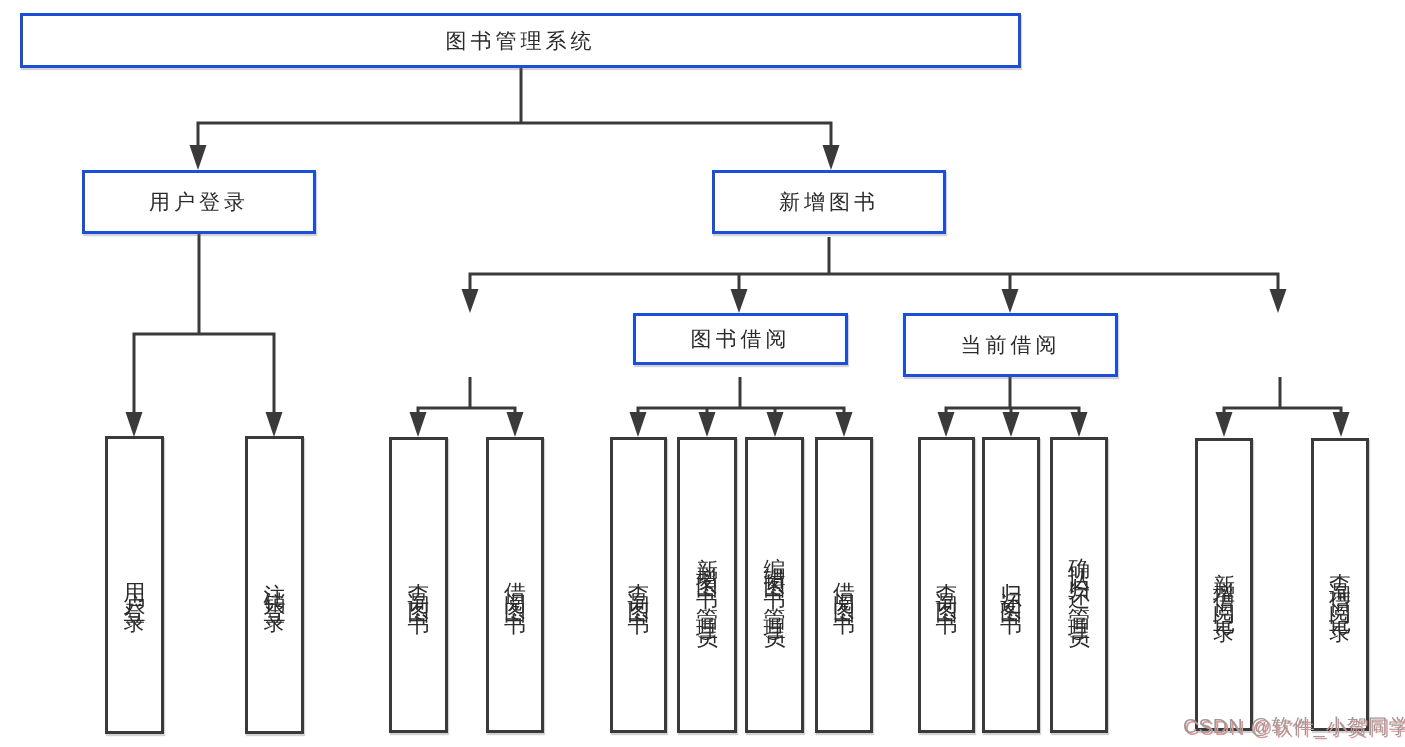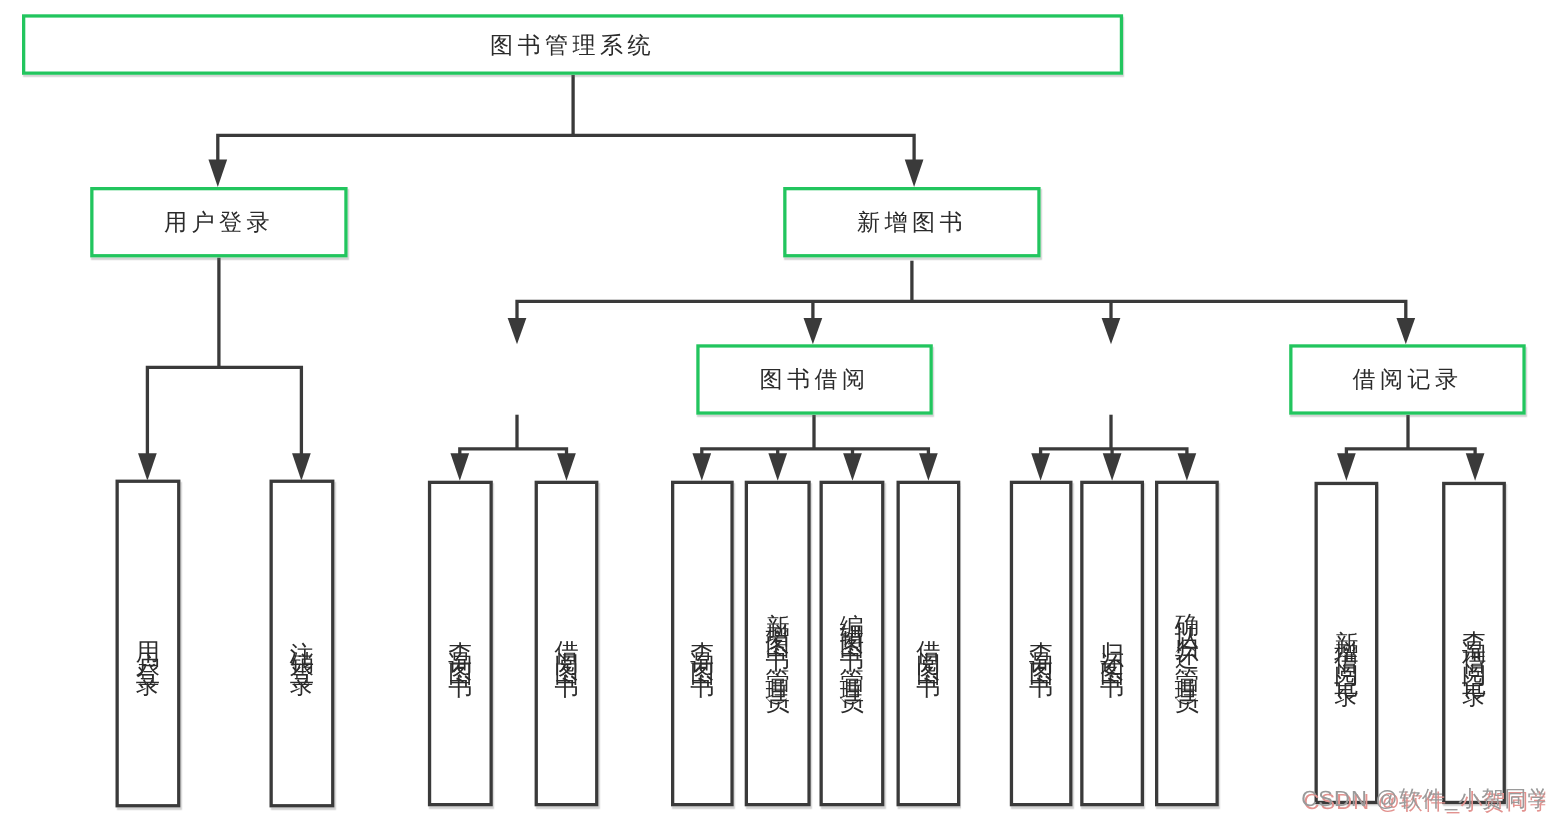--- a/index.html
+++ b/index.html
@@ -22,21 +22,21 @@
     stroke-width: 3;
     fill: none;
   }
   .connectors path.tri {
     fill: #3a3a3a;
     stroke: none;
   }
   .hnode {
     position: absolute;
     box-sizing: border-box;
-    border: 3px solid #22c55e;
+    border: 3px solid #1d4ed8;
     background: #ffffff;
     display: flex;
     align-items: center;
     justify-content: center;
     box-shadow: 1px 2px 1px rgba(110,110,110,0.30);
   }
   .hnode .lbl {
     font-size: 21px;
     letter-spacing: 4px;
     white-space: nowrap;
@@ -135,25 +135,25 @@
     <span class="lbl">图书管理系统</span>
   </div>
 
   <div class="hnode" style="left:82px; top:170px; width:234px; height:64px;">
     <span class="lbl">用户登录</span>
   </div>
   <div class="hnode" style="left:712px; top:170px; width:234px; height:64px;">
     <span class="lbl">新增图书</span>
   </div>
 
-  <div class="hnode" style="left:633px; top:313px; width:215px; height:64px;">
+  <div class="hnode" style="left:633px; top:313px; width:215px; height:52px;">
     <span class="lbl">图书借阅</span>
   </div>
-  <div class="hnode" style="left:1172px; top:313px; width:215px; height:64px;">
-    <span class="lbl">借阅记录</span>
+  <div class="hnode" style="left:903px; top:313px; width:215px; height:64px;">
+    <span class="lbl">当前借阅</span>
   </div>
 
   <div class="vnode" style="left:105px; top:436px; width:59px; height:298px;">
     <span class="vlbl">用户登录</span>
   </div>
   <div class="vnode" style="left:245px; top:436px; width:59px; height:298px;">
     <span class="vlbl">注销登录</span>
   </div>
 
   <div class="vnode" style="left:389px; top:437px; width:59px; height:296px;">

